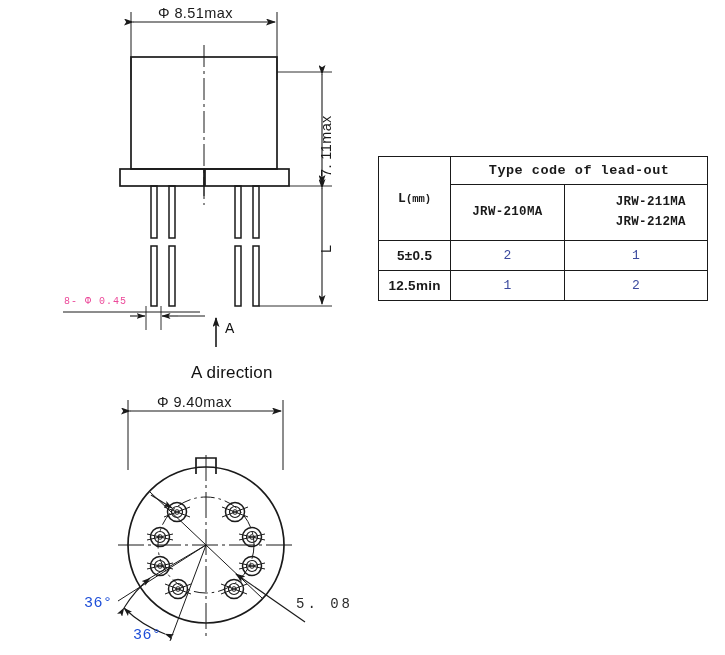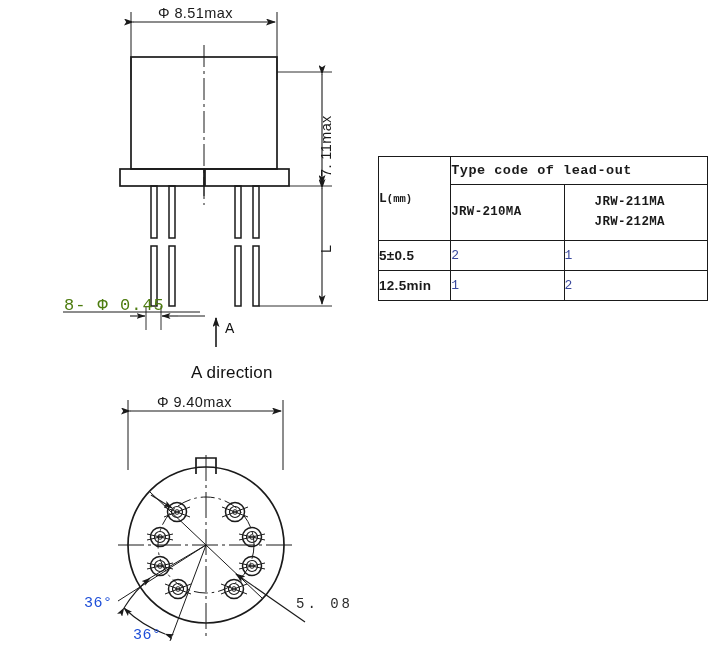--- a/index.html
+++ b/index.html
@@ -4,39 +4,39 @@
 <style>
   html,body{margin:0;padding:0;background:#ffffff;}
   body{width:725px;height:655px;position:relative;overflow:hidden;
        font-family:"Liberation Serif",serif;color:#1a1a1a;}
   #root{position:absolute;left:0;top:0;width:725px;height:655px;}
   svg{position:absolute;left:0;top:0;}
 
   
   .spec-table{position:absolute;left:378px;top:156px;width:330px;
               border-collapse:collapse;background:#fff;}
-  .spec-table td{border:1.6px solid #1a1a1a;text-align:left;
+  .spec-table td{border:1.6px solid #1a1a1a;text-align:center;
                  vertical-align:middle;padding:0;}
   .t-head{font-family:"Liberation Mono",monospace;font-size:13.5px;
           font-weight:600;letter-spacing:.5px;}
   .t-sub{font-family:"Liberation Mono",monospace;font-size:12.5px;
          font-weight:600;letter-spacing:.3px;line-height:1.55;}
   .t-lmm{font-family:"Liberation Mono",monospace;font-size:13px;font-weight:600;}
   .t-lmm .sm{font-size:10.5px;}
   .t-rowlabel{font-family:"Liberation Sans",sans-serif;font-size:13.5px;
               font-weight:700;letter-spacing:.3px;}
   .t-val{font-family:"Liberation Mono",monospace;font-size:13px;color:#3b4a9e;}
   .cw1{width:74px;} .cw2{width:123px;} .cw3{width:123px;}
 
   
   .lbl{position:absolute;white-space:nowrap;}
   .dim-sans{font-family:"Liberation Sans",sans-serif;font-size:14.5px;
             font-weight:500;letter-spacing:.4px;color:#1a1a1a;}
-  .dim-mono{font-family:"Liberation Mono",monospace;font-size:17px;
-            font-weight:500;letter-spacing:1px;color:#4d7c0f;}
+  .dim-mono{font-family:"Liberation Mono",monospace;font-size:10px;
+            font-weight:500;letter-spacing:1px;color:#ec4899;}
   .adir{font-family:"Liberation Sans",sans-serif;font-size:17px;
         letter-spacing:.2px;color:#111;}
   .aletter{font-family:"Liberation Sans",sans-serif;font-size:14px;color:#111;}
   .ang{font-family:"Liberation Mono",monospace;font-size:15px;
        letter-spacing:.5px;color:#1d4ed8;}
   .pitch{font-family:"Liberation Mono",monospace;font-size:14px;
          letter-spacing:3px;color:#2a2a2a;}
   .rot90{transform:rotate(-90deg);transform-origin:0 0;}
 </style>
 </head>

